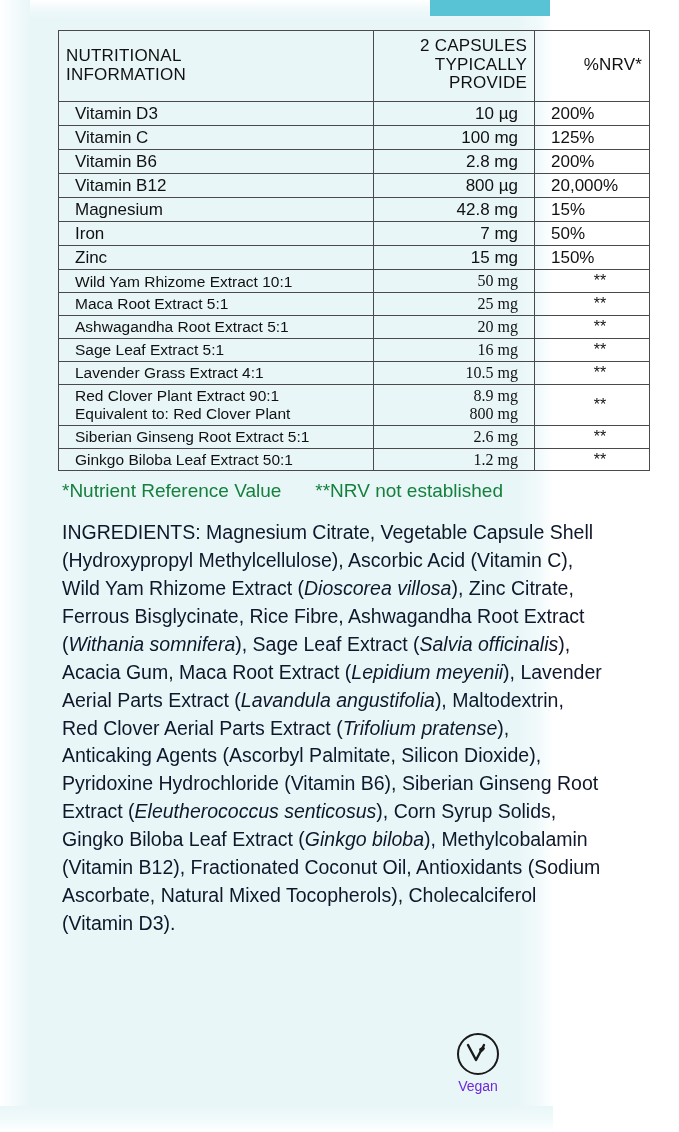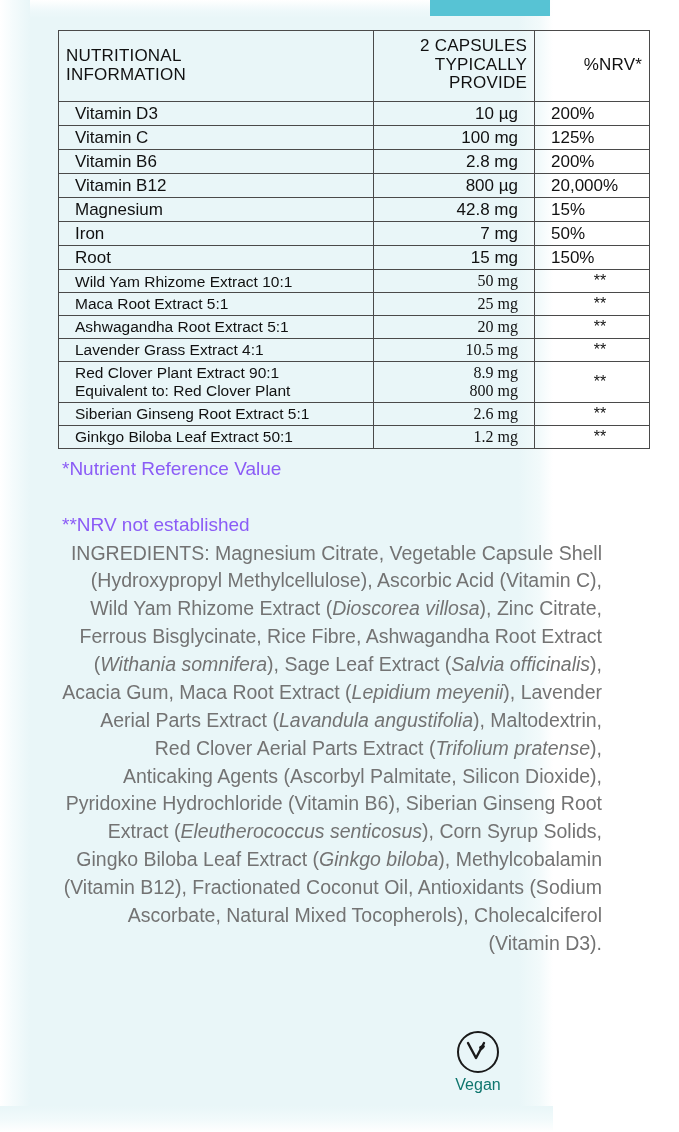--- a/index.html
+++ b/index.html
@@ -107,36 +107,35 @@
     font-size: 16px;
   }
   tr.small td.name { font-size: 15.5px; }
   tr.small td.amount { font-size: 16px; font-family: Liberation Serif, serif; }
   .two-line { line-height: 1.3; }
 
   
   .footnote {
     margin-top: 9px;
     font-size: 19px;
-    color: #8b5cf6;
+    color: #15803d;
     display: flex;
     gap: 34px;
     padding-left: 4px;
-    flex-direction: column;
   }
 
   
   .ingredients {
-    margin-top: 4px;
+    margin-top: 17px;
     font-size: 19.5px;
     line-height: 1.43;
-    color: #737373;
+    color: #0f172a;
     padding-left: 4px;
     width: 540px;
-    text-align: right;
+    text-align: left;
   }
   .ingredients .lead { }
   .ingredients i { font-style: italic; }
 
   
   .vegan {
     position: absolute;
     right: 42px;
     bottom: 38px;
     width: 66px;
@@ -145,22 +144,22 @@
   .vegan .mark {
     width: 38px;
     height: 38px;
     border: 2px solid #1a1a1a;
     border-radius: 50%;
     margin: 0 auto 3px auto;
     position: relative;
   }
   .vegan .mark svg { display: block; }
   .vegan .label {
-    font-size: 16px;
-    color: #0f766e;
+    font-size: 14px;
+    color: #6d28d9;
   }
 </style>
 </head>
 <body>
 
 <div class="page">
   <div class="edge-top"></div>
   <div class="edge-left"></div>
   <div class="edge-right"></div>
   <div class="edge-bottom"></div>
@@ -210,37 +209,42 @@
             <td class="name">Magnesium</td>
             <td class="amount">42.8 mg</td>
             <td class="nrv">15%</td>
           </tr>
           <tr>
             <td class="name">Iron</td>
             <td class="amount">7 mg</td>
             <td class="nrv">50%</td>
           </tr>
           <tr>
-            <td class="name">Root</td>
+            <td class="name">Zinc</td>
             <td class="amount">15 mg</td>
             <td class="nrv">150%</td>
           </tr>
           <tr class="small">
             <td class="name">Wild Yam Rhizome Extract 10:1</td>
             <td class="amount">50 mg</td>
             <td class="nrv stars">**</td>
           </tr>
           <tr class="small">
             <td class="name">Maca Root Extract 5:1</td>
             <td class="amount">25 mg</td>
             <td class="nrv stars">**</td>
           </tr>
           <tr class="small">
             <td class="name">Ashwagandha Root Extract 5:1</td>
             <td class="amount">20 mg</td>
+            <td class="nrv stars">**</td>
+          </tr>
+          <tr class="small">
+            <td class="name">Sage Leaf Extract 5:1</td>
+            <td class="amount">16 mg</td>
             <td class="nrv stars">**</td>
           </tr>
           <tr class="small">
             <td class="name">Lavender Grass Extract 4:1</td>
             <td class="amount">10.5 mg</td>
             <td class="nrv stars">**</td>
           </tr>
           <tr class="small">
             <td class="name two-line">
               <div>Red Clover Plant Extract 90:1</div>

